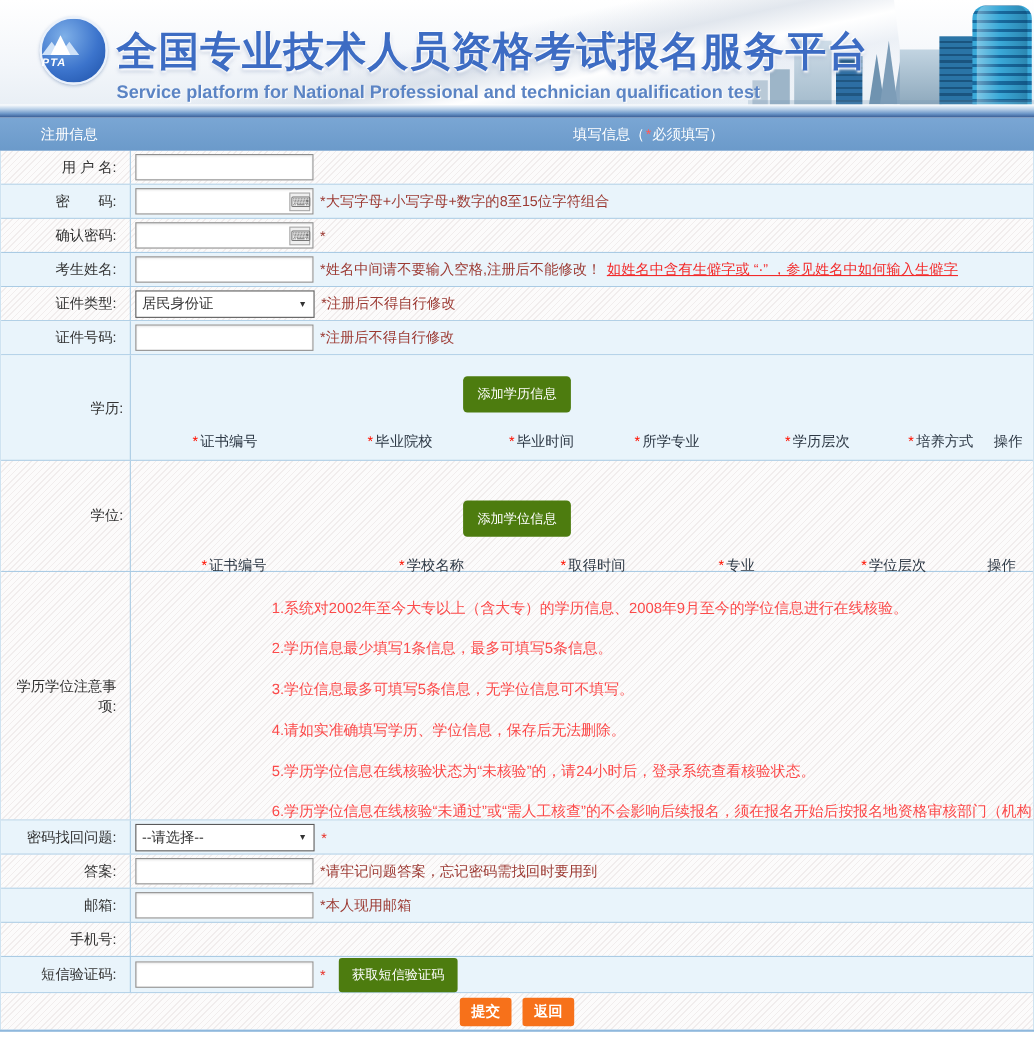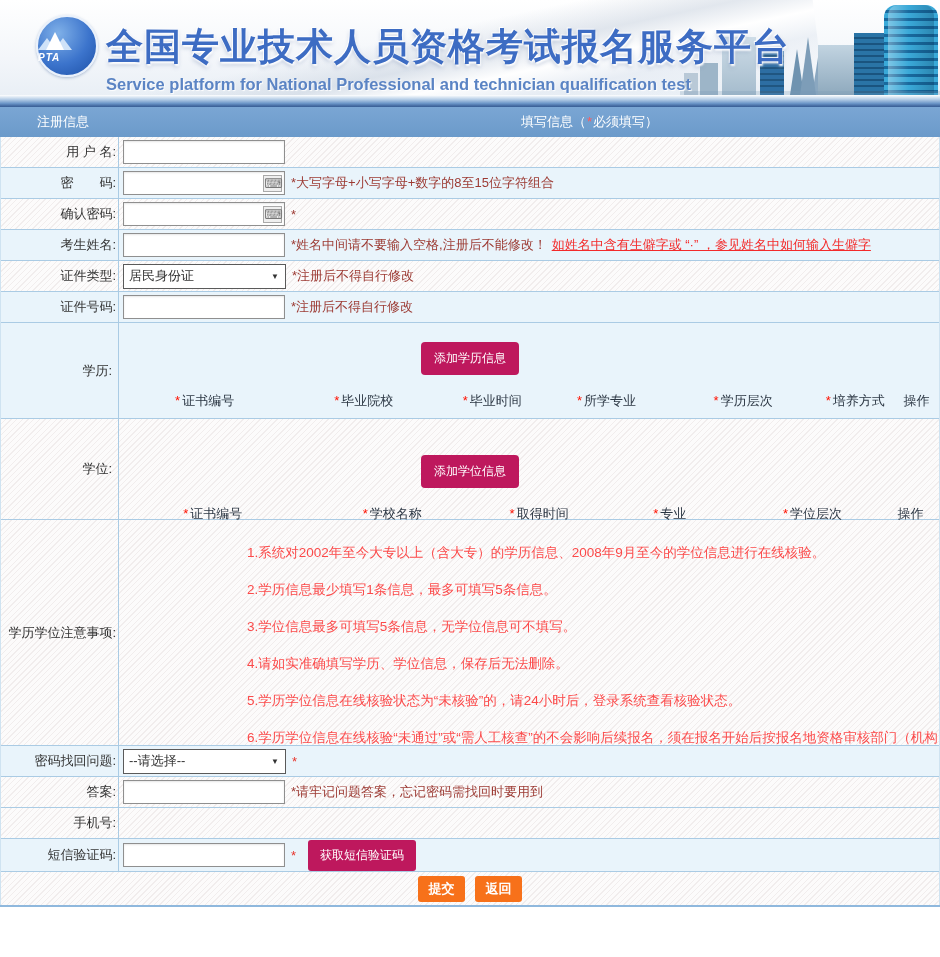--- a/index.html
+++ b/index.html
@@ -82,21 +82,21 @@
   .tb-right .star { color:#ff5a5a; font-style:normal; padding:0 1px; }
 
   
   .form-body { width:940px; border-left:1px solid #cfe3f1; border-right:1px solid #cfe3f1; }
   .row { display:flex; border-bottom:1px solid #aacbe4; min-height:31px; }
   .bg-hatch { background-image: repeating-linear-gradient(135deg,#fcfbfb 0px,#fcfbfb 3px,#f1eded 3px,#f1eded 4px); }
   .bg-blue  { background:#e9f4fb; }
   .lbl {
     width:118px; flex:0 0 118px; border-right:1px solid #aacbe4;
     display:flex; align-items:center; justify-content:flex-end;
-    padding-right:2px; color:#333;text-align:right;
+    padding-right:12px; color:#333;text-align:right;
   }
   .content { flex:1; display:flex; align-items:center; padding-left:4px; }
   .text-input {
     width:162px; height:24px; border:1px solid #8f8f8f; background:#fff;
     box-shadow: inset 0 1px 2px rgba(0,0,0,.10); outline:none; padding:0 4px;
     font-family:inherit; font-size:13px;
   }
   .input-wrap { position:relative; width:162px; }
   .input-wrap .text-input { width:162px; padding-right:24px; }
   .kbd-icon {
@@ -116,21 +116,21 @@
 
   
   .row-span { position:relative; display:block; border-bottom:1px solid #aacbe4; }
   .row-edu { height:96px; } .row-deg { height:101px; }
   .row-span .lbl-abs {
     position:absolute; left:0; top:0; bottom:0; width:118px;
     border-right:1px solid #aacbe4; display:flex; align-items:center;
     justify-content:flex-end; padding-right:6px;
   }
   .btn-cyan {
-    display:inline-block; background:#be185d; color:#fff; border:none;
+    display:inline-block; background:#4d7c0f; color:#fff; border:none;
     border-radius:4px; padding:8px 13px; font-size:12px; cursor:pointer;
     font-family:inherit;
     text-align:right;
   }
   .center-line { text-align:center; padding-top:19px; }
   .cols { display:flex; padding-left:122px; margin-top:17px; }
   .col { text-align:center; color:#2c3744; white-space:nowrap; }
   .col .star { color:#f10; font-style:normal; padding-right:2px; }
   .ec1{width:20%;} .ec2{width:19%;} .ec3{width:12.5%;} .ec4{width:15.5%;} .ec5{width:18%;} .ec6{width:9.5%;} .ec7{width:5.5%;}
   .dc1{width:22%;} .dc2{width:22%;} .dc3{width:14%;} .dc4{width:18%;} .dc5{width:17%;} .dc6{width:7%;}
@@ -312,20 +312,27 @@
     </div>
 
     <div class="row bg-hatch">
       <div class="lbl">答案:</div>
       <div class="content">
         <input class="text-input" type="text" style="">
         <span class="hint">*请牢记问题答案，忘记密码需找回时要用到</span>
       </div>
     </div>
 
+    <div class="row bg-blue">
+      <div class="lbl">邮箱:</div>
+      <div class="content">
+        <input class="text-input" type="text" style="">
+        <span class="hint">*本人现用邮箱</span>
+      </div>
+    </div>
 
     <div class="row bg-hatch">
       <div class="lbl">手机号:</div>
     </div>
 
     <div class="row bg-blue" style="min-height:33px;">
       <div class="lbl">短信验证码:</div>
       <div class="content">
         <input class="text-input" type="text" style="">
         <span class="lone-star">*</span>

